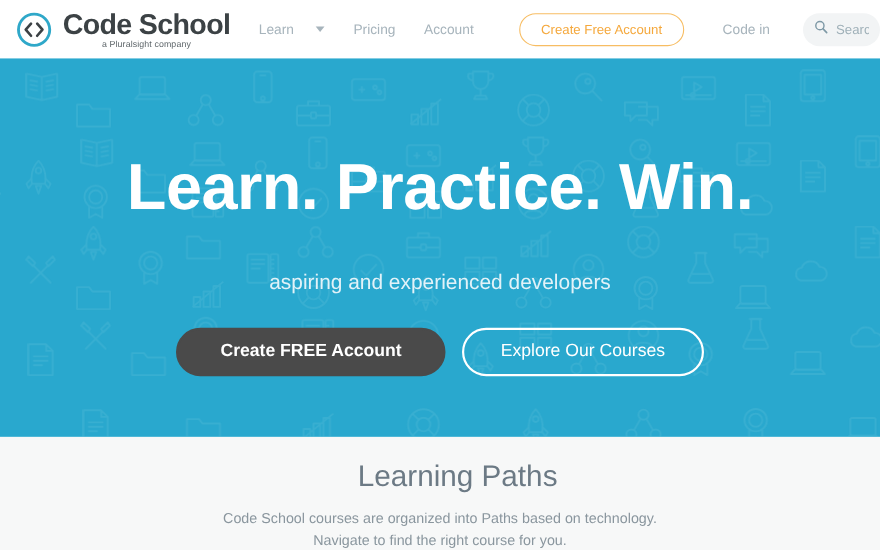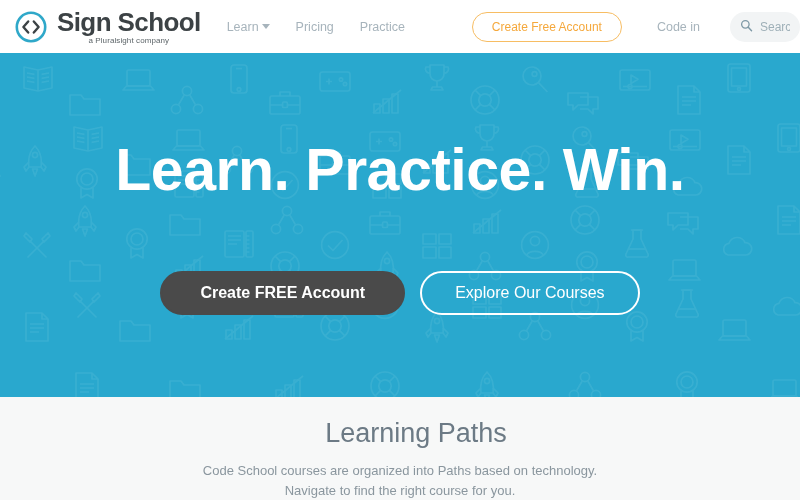--- a/index.html
+++ b/index.html
@@ -29,21 +29,21 @@
   }
   #brand-tagline {
     font-size:8px; font-weight:normal; color:#5d6569;
     display:block; text-align:center; margin-top:2px;
     letter-spacing:.1px; white-space:nowrap;
   }
 
   #primary-nav { display:flex; align-items:center; margin-left:26px; gap:26px; }
   .nav-link {
     font-size:12.5px; color:#a7b4bc; text-decoration:none;
-    white-space:nowrap; display:flex; align-items:center; gap:3px;
+    white-space:nowrap; display:flex; align-items:center; gap:20px;
   }
   .caret {
     width:0; height:0; border-left:4px solid transparent;
     border-right:4px solid transparent; border-top:5px solid #a7b4bc;
     display:inline-block;
   }
 
   #header-right {
     margin-left:auto; display:flex; align-items:center; gap:0;
     padding-right:0; height:100%;
@@ -117,35 +117,35 @@
 
   <a id="brand" href="#">
     <span id="brand-mark">
       <svg viewBox="0 0 34 34" width="34" height="34" aria-hidden="true">
         <circle cx="17" cy="17" r="14.2" fill="none" stroke="#2fa8c9" stroke-width="2.6"></circle>
         <path d="M14.2 11.5 L9.4 17 L14.2 22.5" fill="none" stroke="#3c4245" stroke-width="2.4" stroke-linecap="round" stroke-linejoin="round"></path>
         <path d="M19.8 11.5 L24.6 17 L19.8 22.5" fill="none" stroke="#3c4245" stroke-width="2.4" stroke-linecap="round" stroke-linejoin="round"></path>
       </svg>
     </span>
     <span id="brand-text">
-      <span id="brand-name">Sign School</span>
+      <span id="brand-name">Code School</span>
       <span id="brand-tagline">a Pluralsight company</span>
     </span>
   </a>
 
   <nav id="primary-nav">
     <a class="nav-link" href="#">
       <span>Learn</span>
       <span class="caret"></span>
     </a>
     <a class="nav-link" href="#">
       <span>Pricing</span>
     </a>
     <a class="nav-link" href="#">
-      <span>Practice</span>
+      <span>Account</span>
     </a>
   </nav>
 
   <div id="header-right">
     <button id="header-cta">Create Free Account</button>
 
     <a id="signin-link" href="#">Code in</a>
 
     <div id="search-box">
       <span>
@@ -348,20 +348,21 @@
       <use href="#tile" x="-50" y="-60"></use>
       <use href="#tile" x="50" y="60"></use>
     </g>
   </svg>
 
   <div id="hero-content">
     <h1 id="hero-title">Learn. Practice. Win.</h1>
 
     <p id="hero-subtitle">
       <br>
+      <span>aspiring and experienced developers</span>
     </p>
 
     <div id="hero-actions">
       <button id="hero-primary-cta">Create FREE Account</button>
       <button id="hero-secondary-cta">Explore Our Courses</button>
     </div>
   </div>
 </section>
 
 <section id="paths-section">

